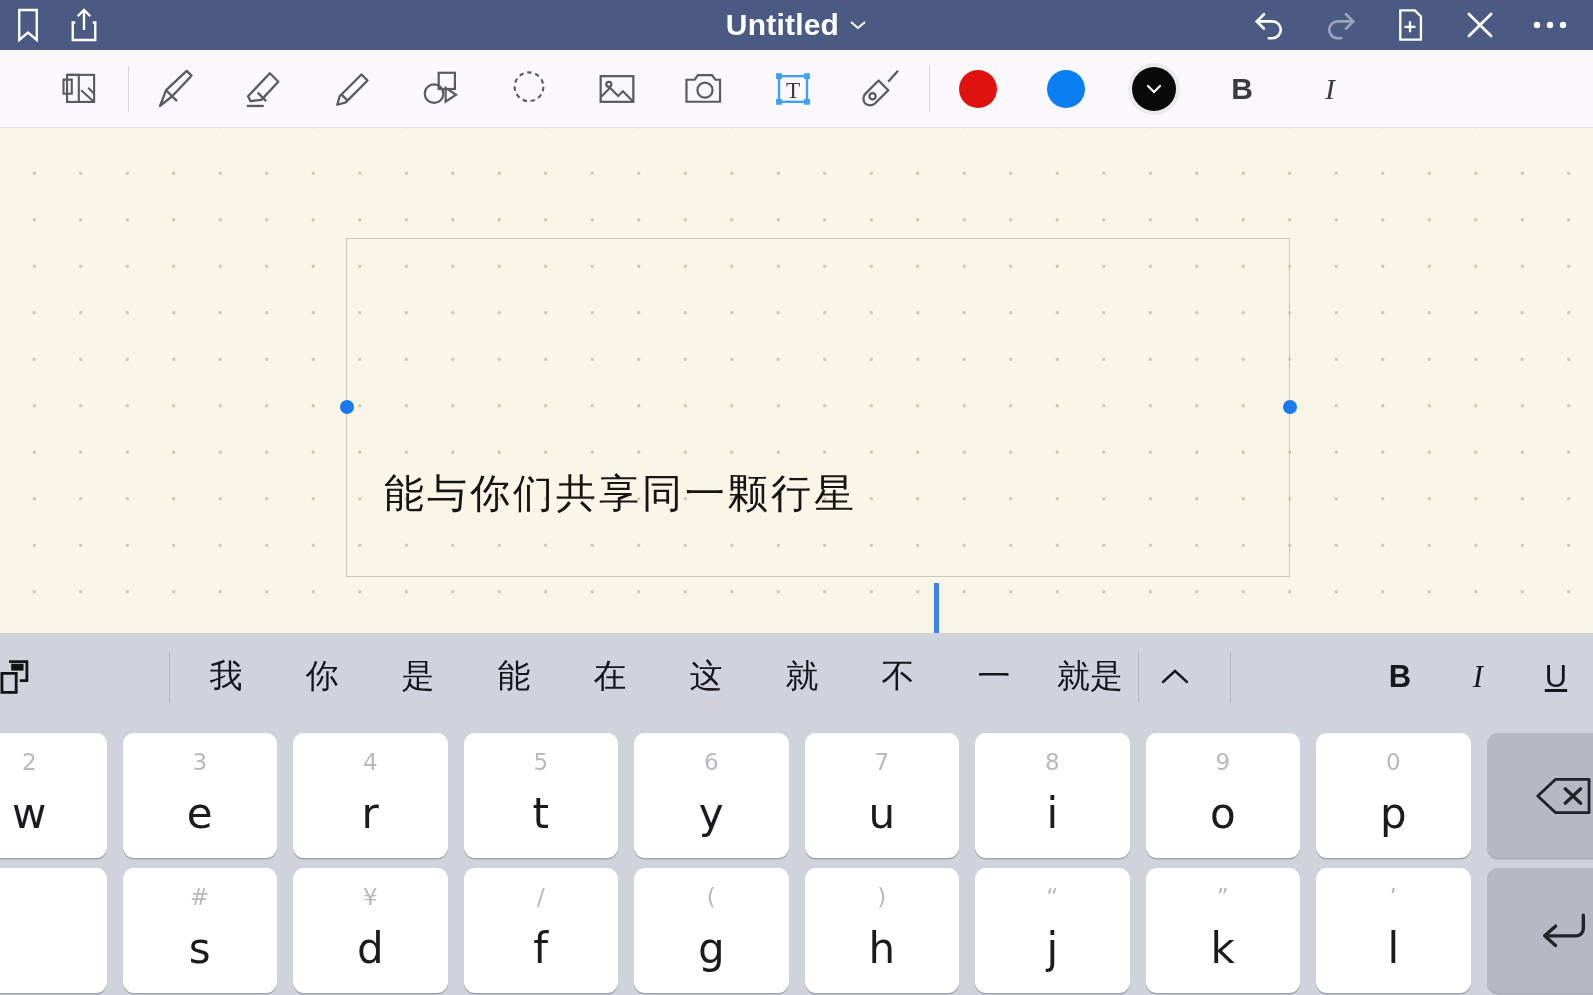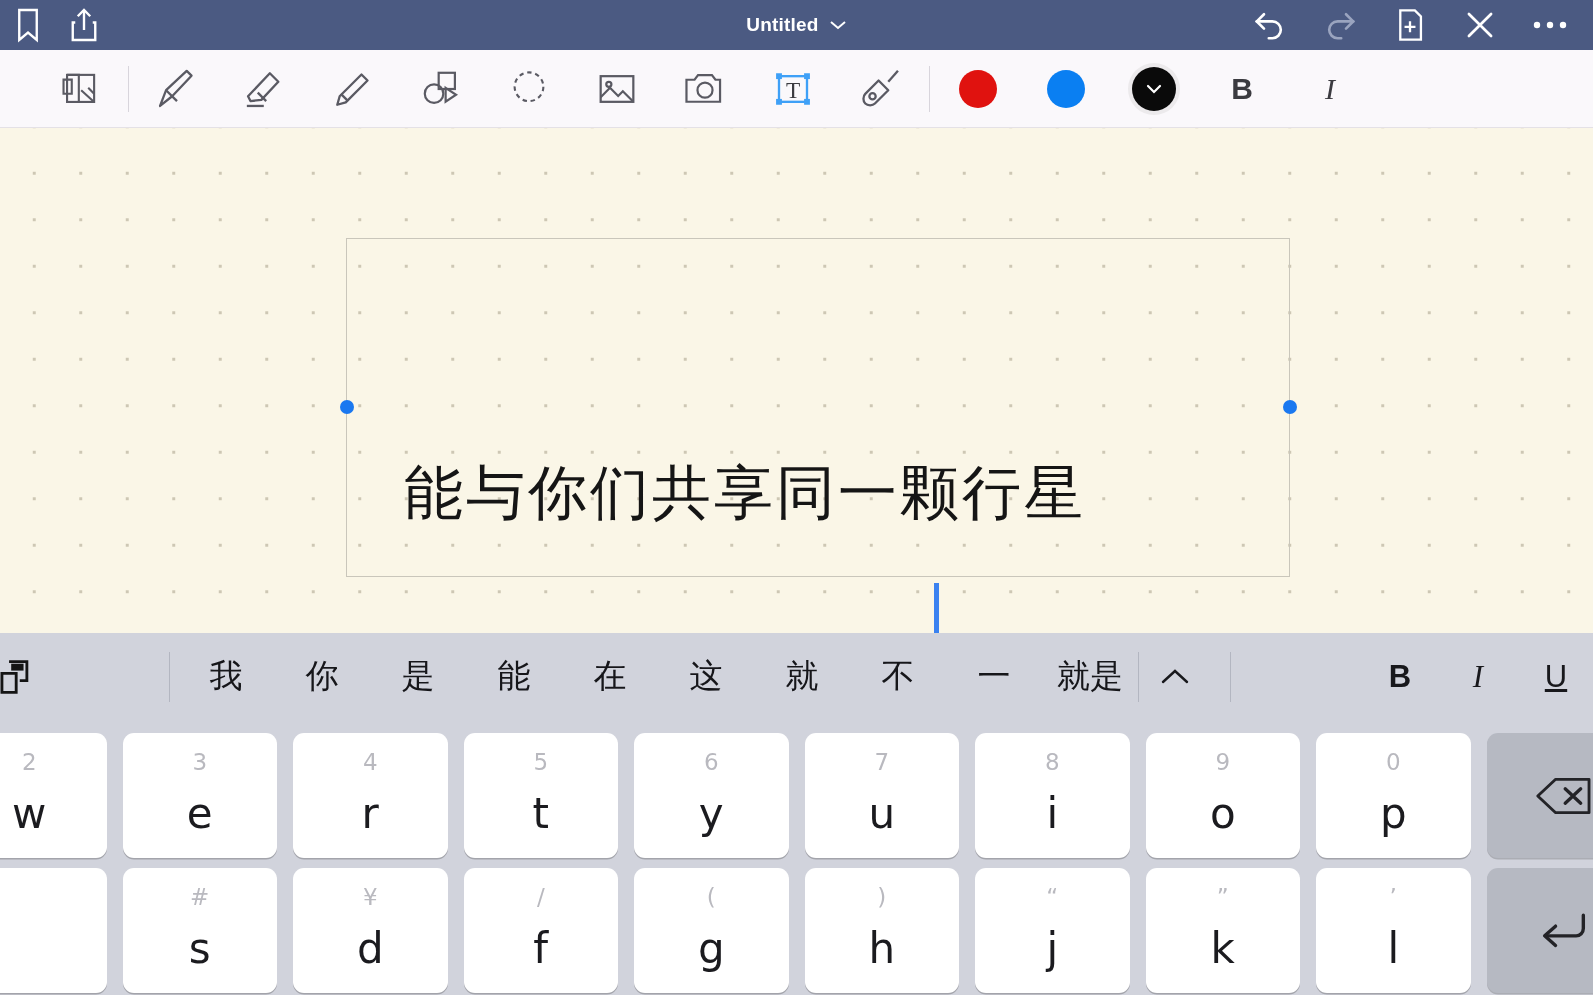--- a/index.html
+++ b/index.html
@@ -24,21 +24,21 @@
     color: #ffffff;
   }
   .tb-icon svg { display: block; }
   .topbar-title {
     position: absolute; left: 0; right: 0; top: 0; height: 50px;
     display: flex; align-items: center; justify-content: center;
     gap: 10px;
     pointer-events: none;
   }
   .topbar-title .t {
-    color: #ffffff; font-size: 19px; font-weight: bold; letter-spacing: 0.2px;
+    color: #ffffff; font-size: 30px; font-weight: bold; letter-spacing: 0.2px;
     pointer-events: auto;
   }
   .topbar-title .chev { color: #ffffff; pointer-events: auto; display:flex; align-items:center;}
   .topbar-right {
     position: absolute; right: 8px; top: 0; height: 50px;
     display: flex; align-items: center;
   }
   .topbar-right .tb-icon { width: 70px; }
   .tb-icon.dim { color: #9aa4bf; }
 
@@ -86,24 +86,24 @@
     width: 944px; height: 339px;
     border: 1px solid #c9c6bb;
   }
   .handle {
     position: absolute; width: 14px; height: 14px; border-radius: 50%;
     background: #1a78f0; top: 272px;
   }
   .handle.left { left: 340px; }
   .handle.right { left: 1283px; }
   .hw {
-    position: absolute; left: 404px; top: 145px;
+    position: absolute; left: 384px; top: 145px;
     width: 880px;
-    font-family: Liberation Serif, serif;
-    font-size: 59px;
+    font-family: Liberation Sans, sans-serif;
+    font-size: 40px;
     line-height: 88px;
     color: #151515;
     letter-spacing: 3px;
     font-weight: 500;
     white-space: pre-wrap;
   }
   .caret {
     position: absolute; left: 934px; top: 455px;
     width: 5px; height: 72px; background: #3b82f0;
   }

